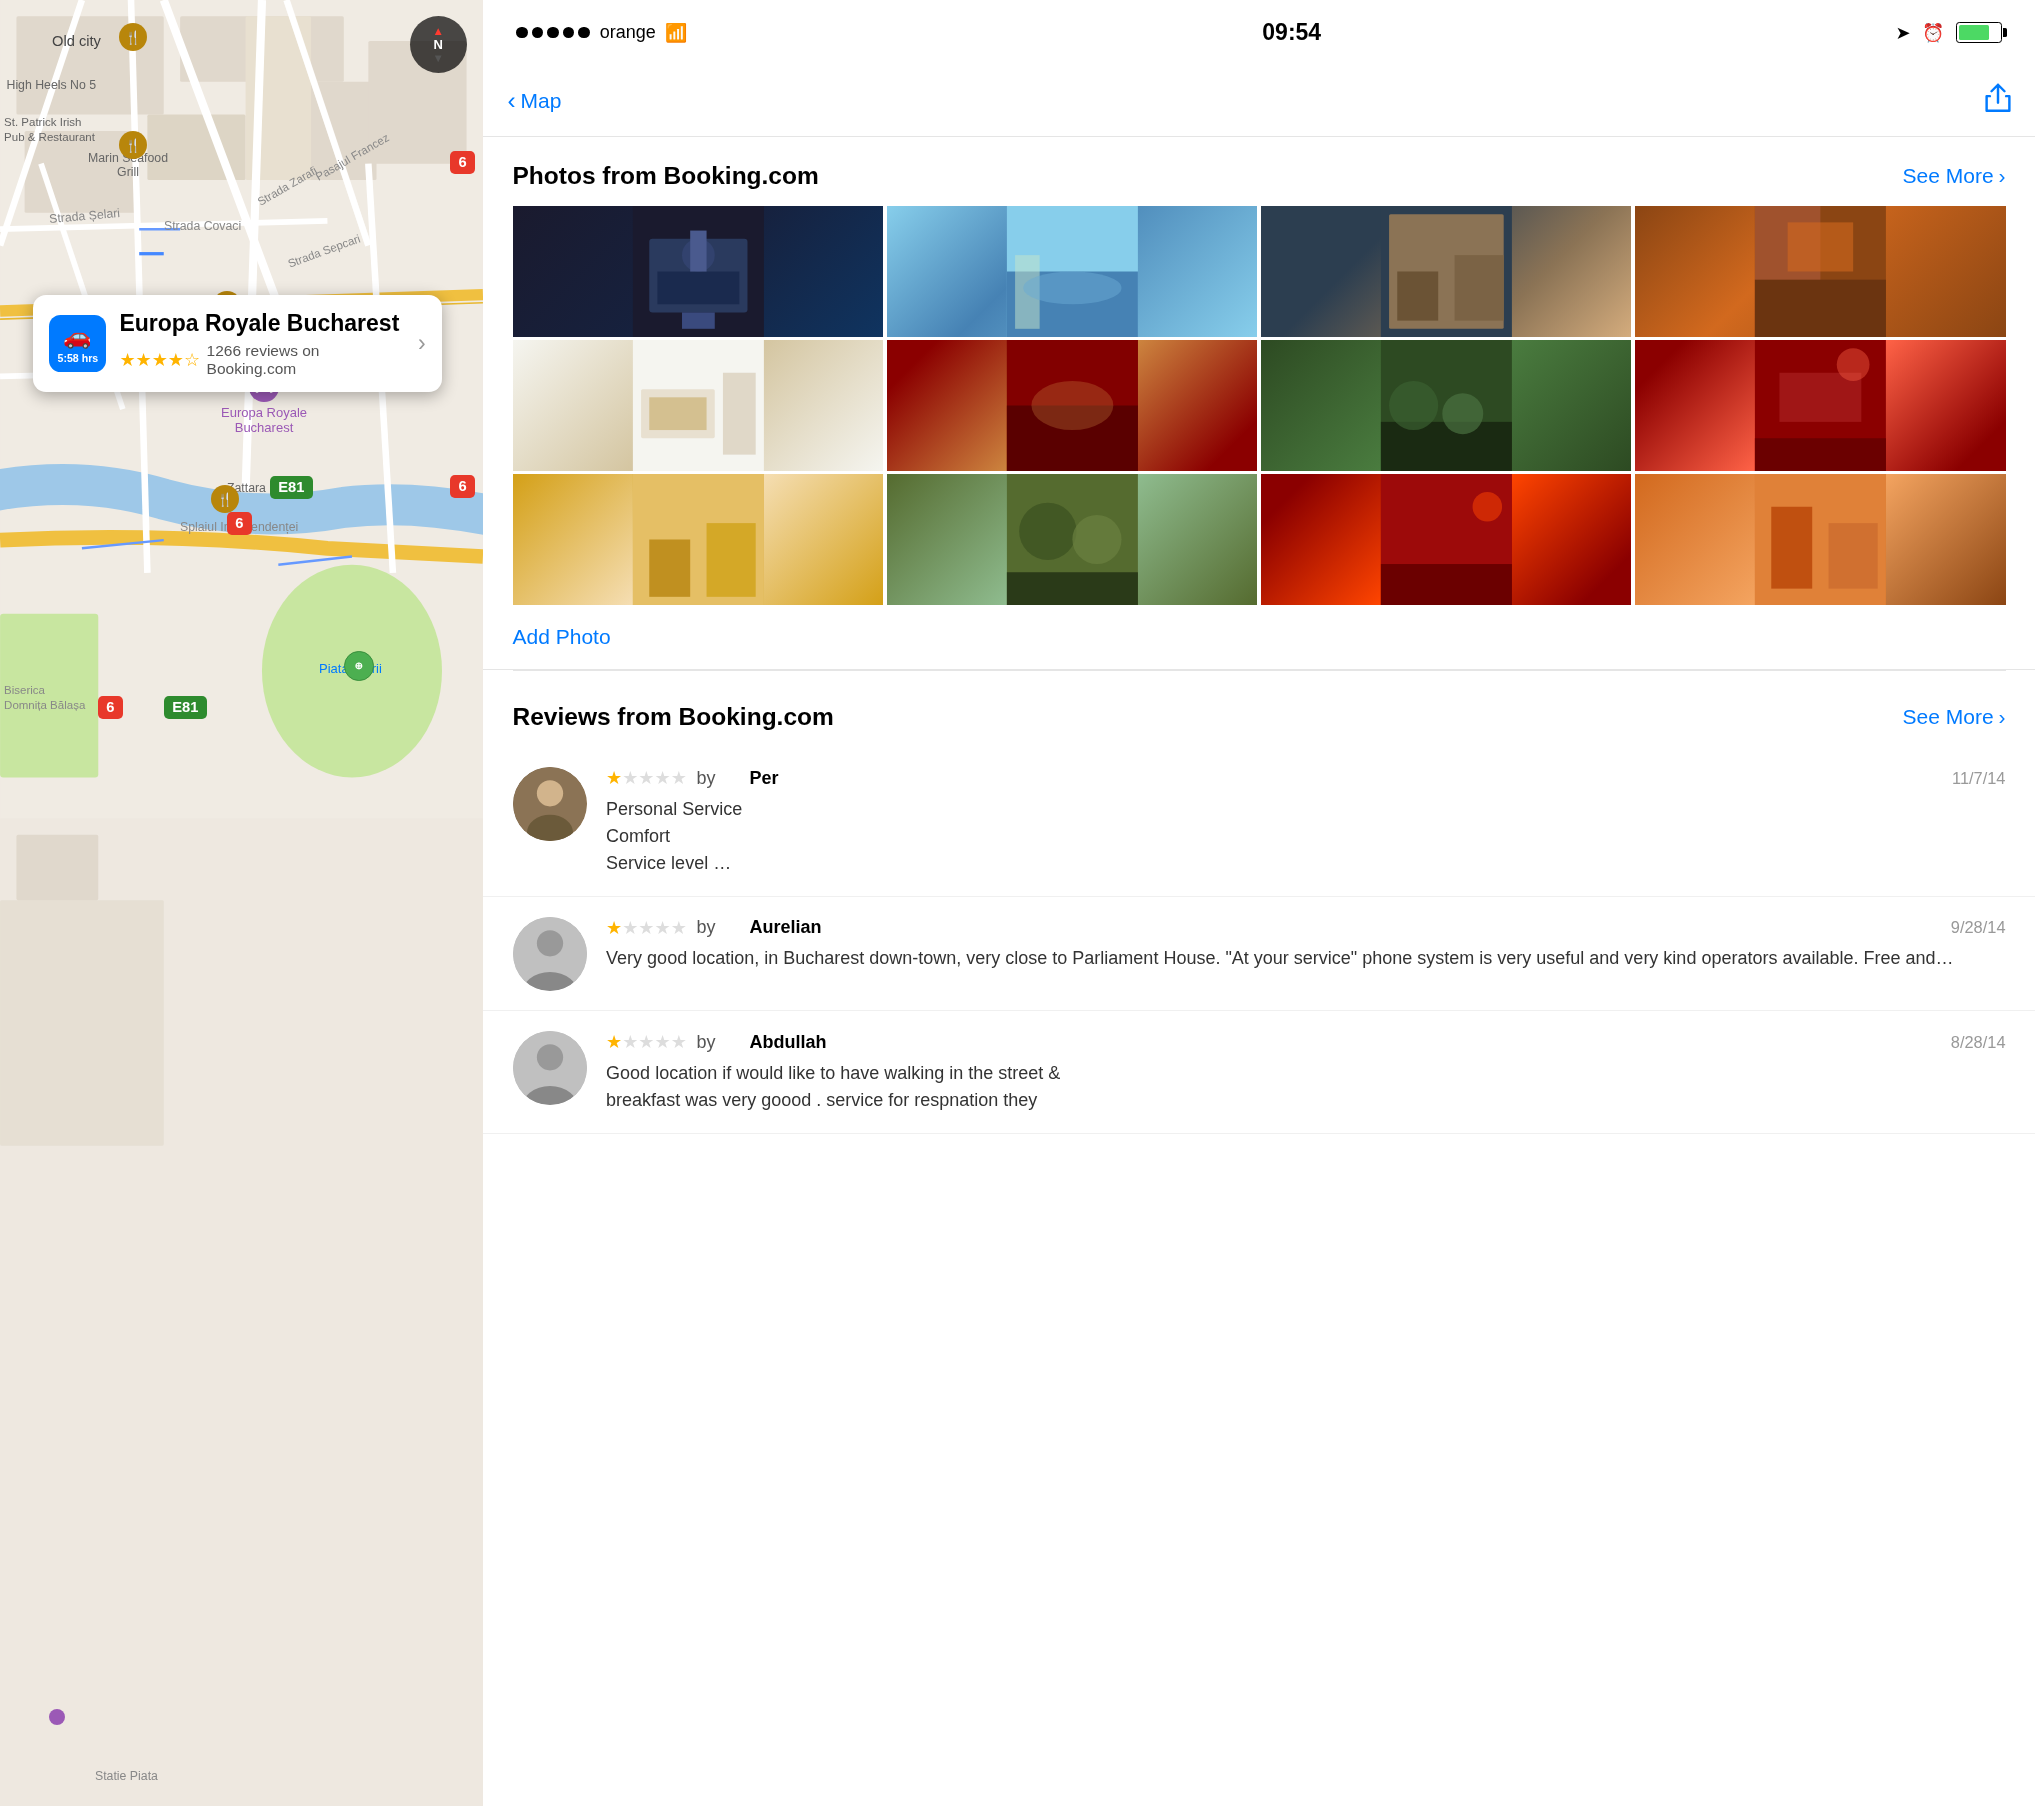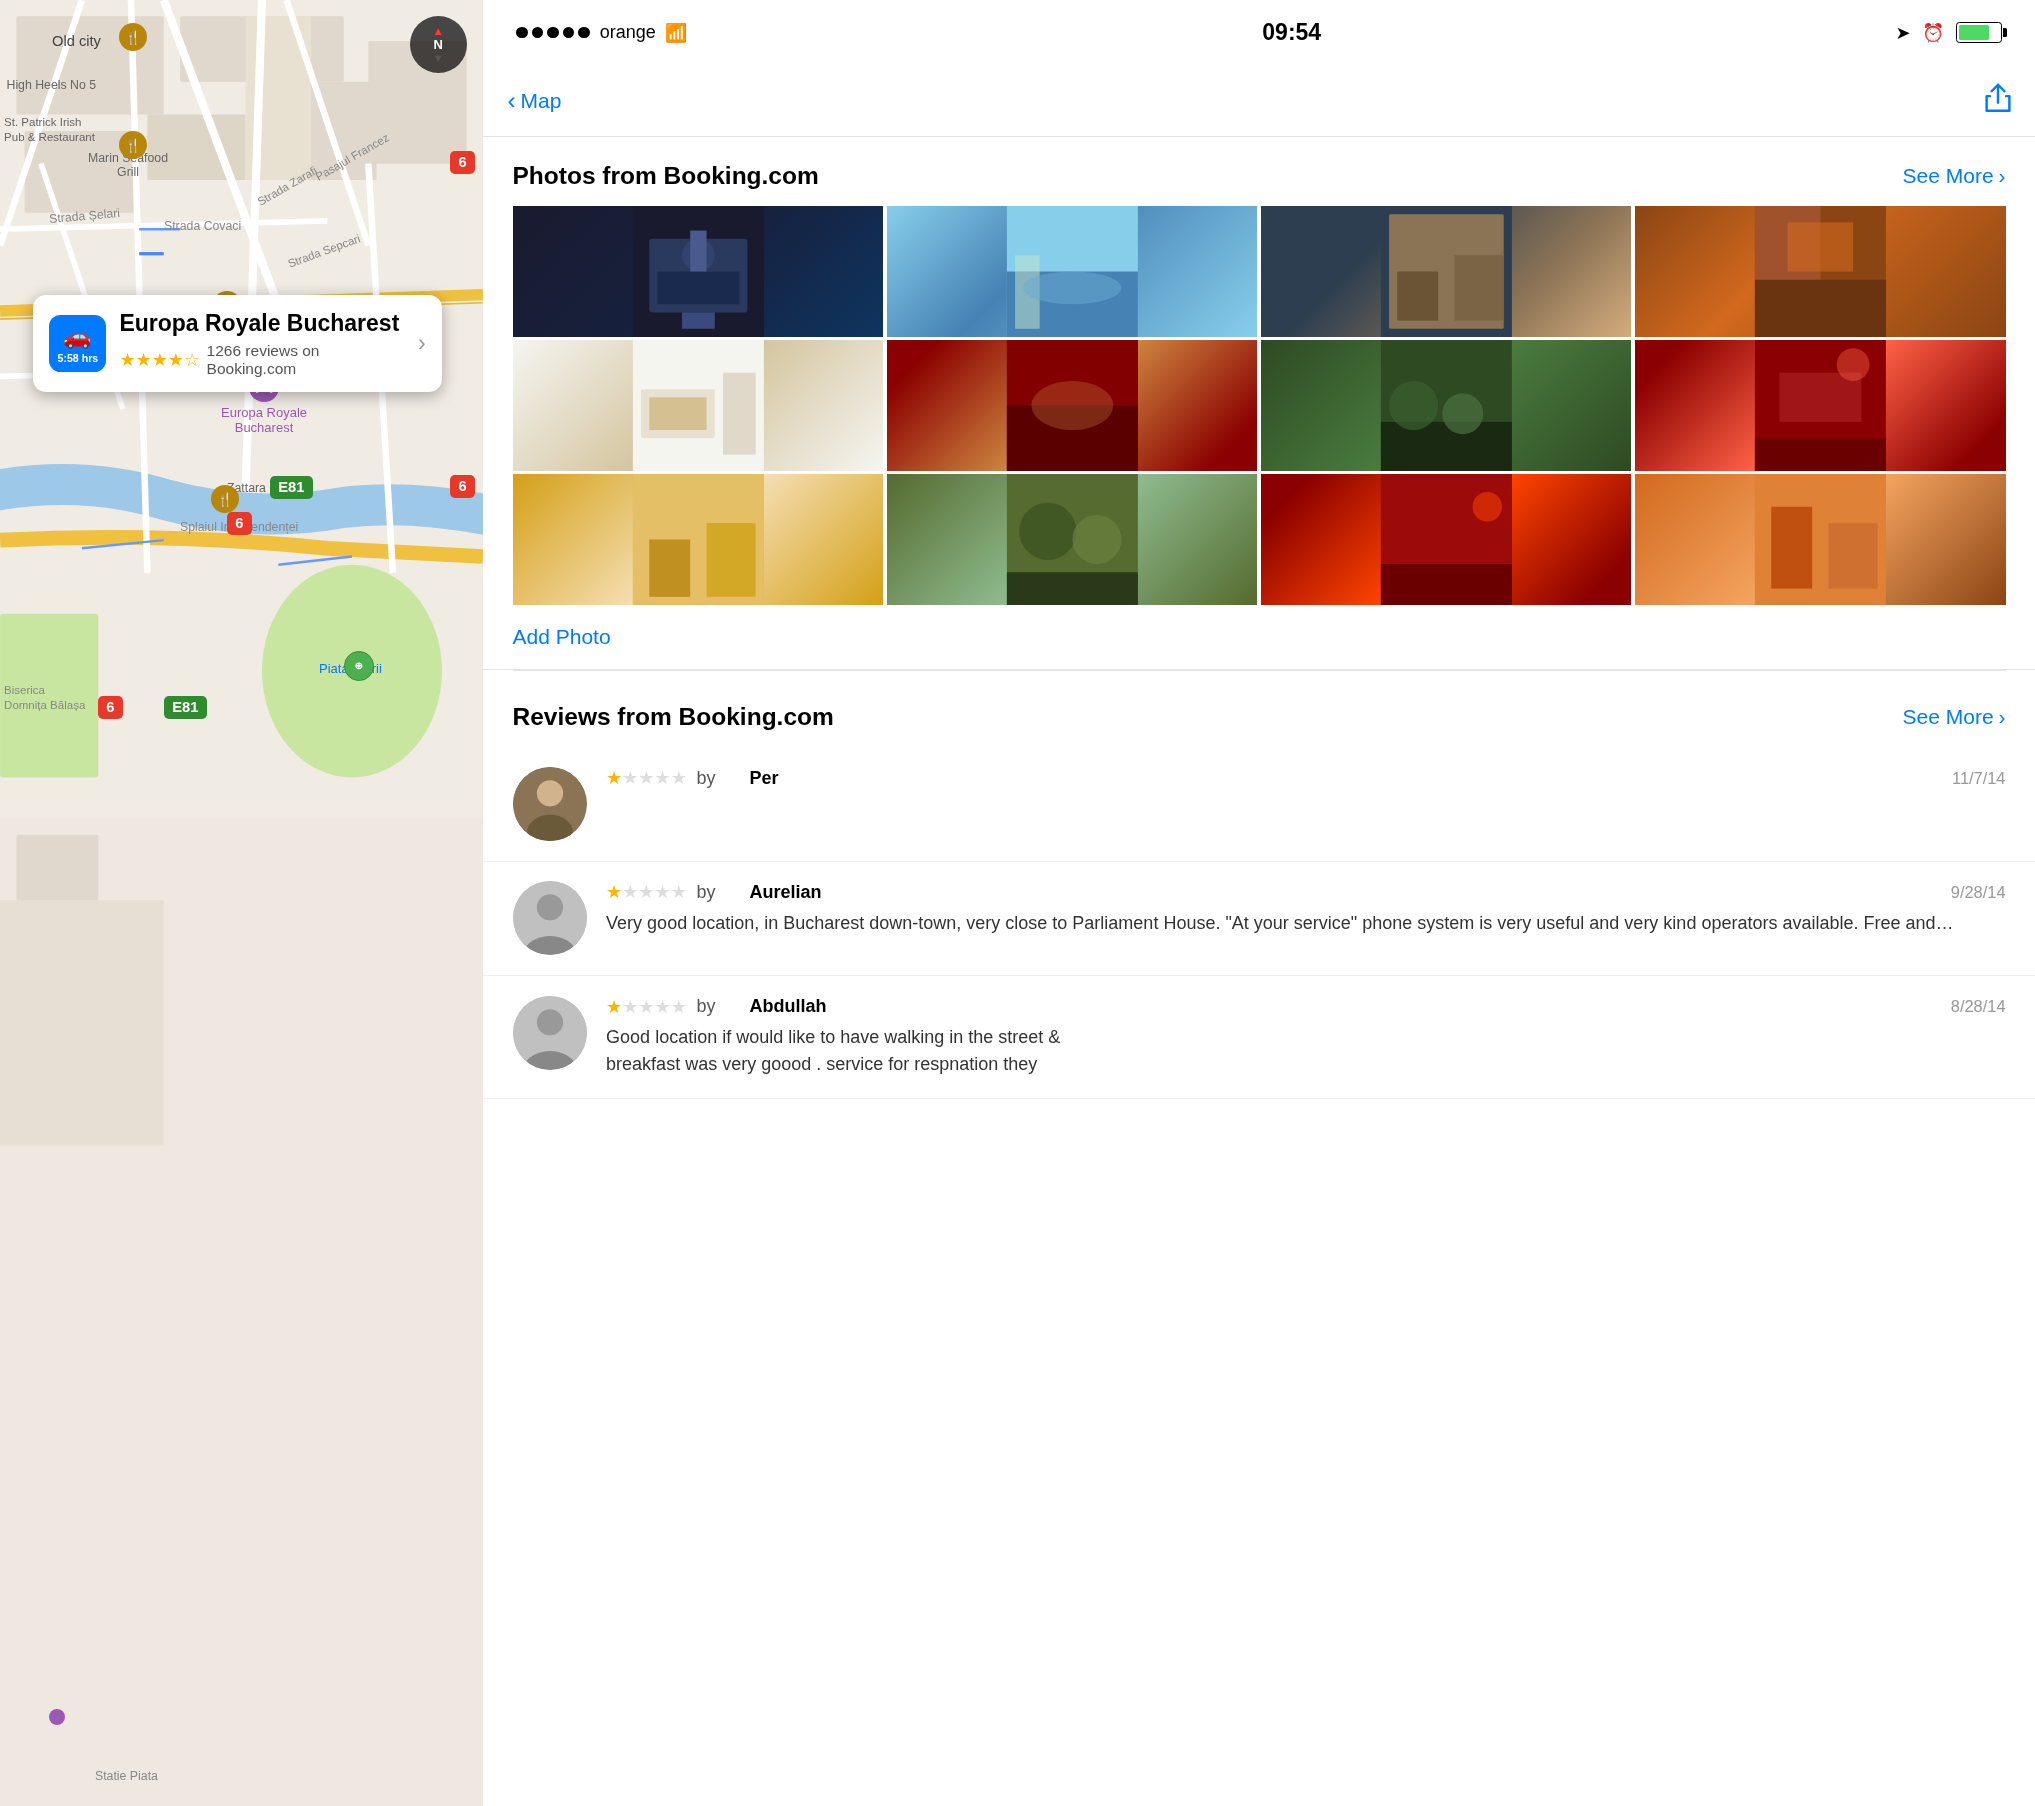--- a/index.html
+++ b/index.html
@@ -651,20 +651,21 @@
         </div>
         <div class="review-content">
           <div class="review-header">
             <div class="review-meta">
               <span class="review-stars">★<span style="color:#ddd;">★★★★</span></span>
               <span class="review-by">by</span>
               <span class="review-author">Per</span>
             </div>
             <span class="review-date">11/7/14</span>
           </div>
+          <div class="review-text">Personal Service<br>Comfort<br>Service level  …</div>
         </div>
       </div>
 
       <div class="review-item">
         <div class="review-avatar">
           <div class="avatar-default">
             <svg width="74" height="74" viewBox="0 0 90 90" xmlns="http://www.w3.org/2000/svg">
               <circle cx="45" cy="45" r="45" fill="#C0C0C0"></circle>
               <circle cx="45" cy="32" r="16" fill="#999"></circle>
               <ellipse cx="45" cy="95" rx="35" ry="28" fill="#888"></ellipse>

